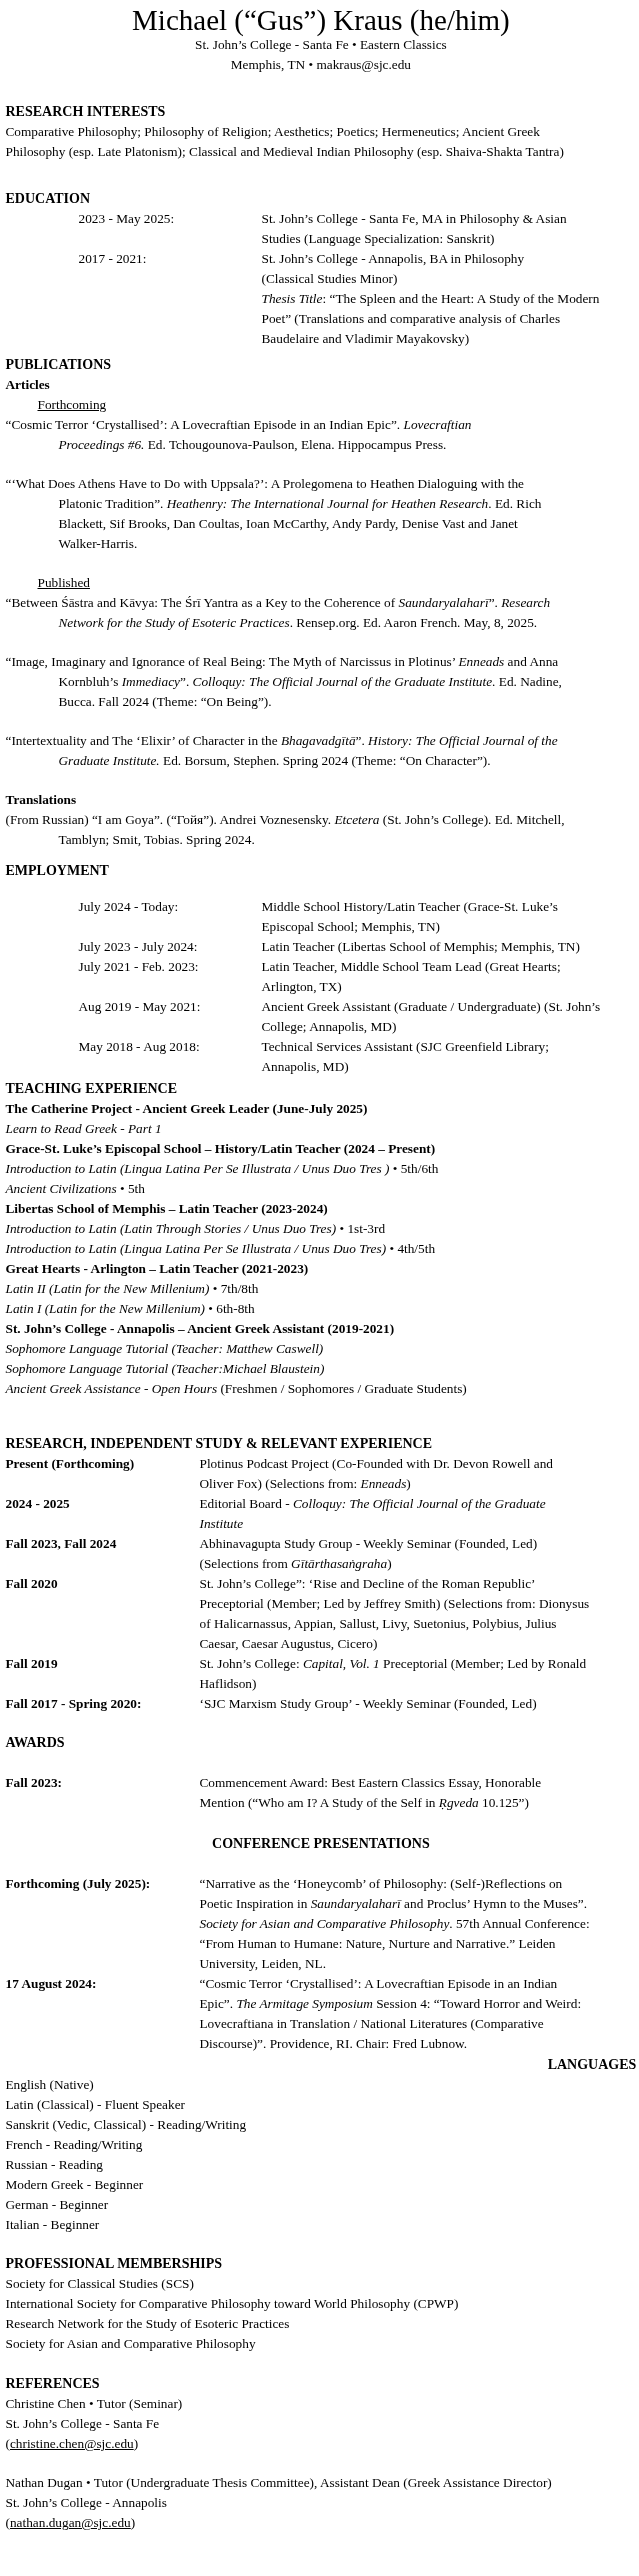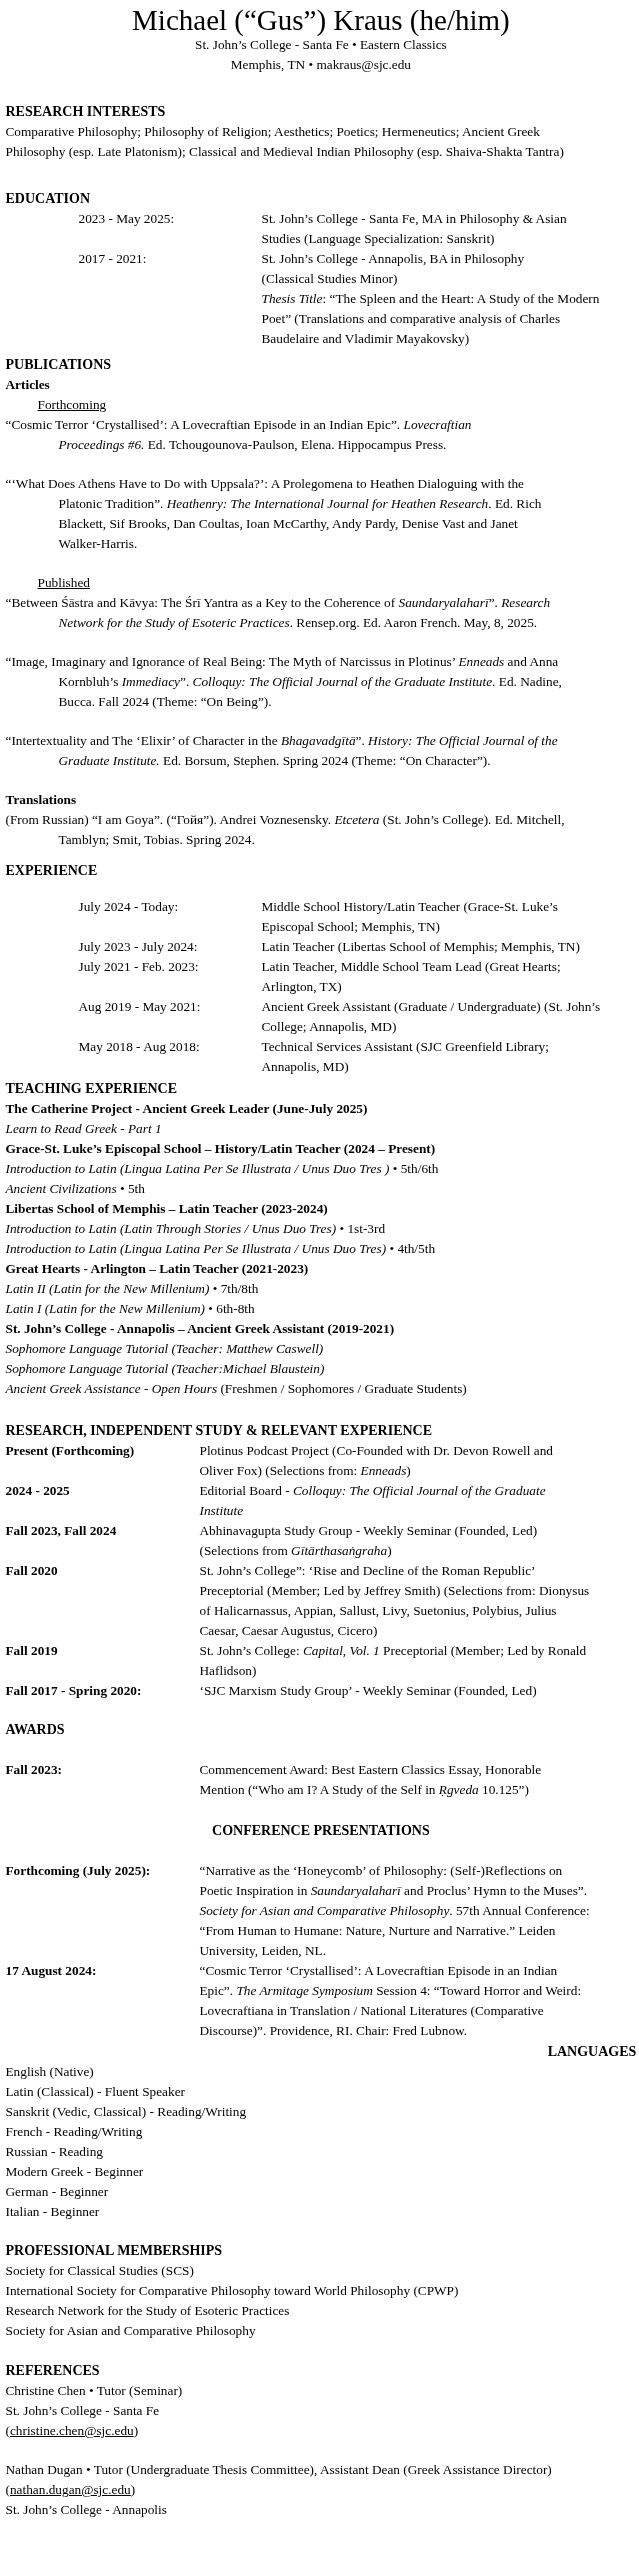--- a/index.html
+++ b/index.html
@@ -15,21 +15,21 @@
   .u{text-decoration:underline;}
   .doc-title{text-align:center;font-size:29px;line-height:29px;}
   .doc-sub{text-align:center;}
   .sec{font-weight:bold;font-size:14px;}
   .lbl-b{font-weight:bold;}
   .lbl-u{text-decoration:underline;margin-left:32px;}
   .mtA{margin-top:27.4px;}
   .mtB{margin-top:5.5px;}
   .mtC{margin-top:11px;margin-bottom:16.5px;}
   .mtD{margin-top:1.8px;}
-  .mtE{margin-top:22px;}
+  .mtE{margin-top:35px;}
   .mtF{margin-top:19px;margin-bottom:20px;}
   .mtG{margin-top:21px;margin-bottom:20px;text-align:center;}
   .mtH{margin-top:1px;text-align:right;}
   .mtI{margin-top:19px;}
   .mtJ{margin-top:20px;}
   .pub{padding-left:53px;text-indent:-53px;margin:0 0 19px 0;}
   .pub.last{margin-bottom:0;}
   .row{display:flex;}
   .row .lab{flex:none;}
   .row .desc{flex:1;}
@@ -72,21 +72,21 @@
   <div class="pub"><span>“‘What Does Athens Have to Do with Uppsala?’: A Prolegomena to Heathen Dialoguing with the</span><br><span>Platonic Tradition”. </span><span class="i">Heathenry: The International Journal for Heathen Research</span><span>. Ed. Rich</span><br><span>Blackett, Sif Brooks, Dan Coultas, Ioan McCarthy, Andy Pardy, Denise Vast and Janet</span><br><span>Walker-Harris.</span></div>
   <div class="lbl-u">Published</div>
   <div class="pub"><span>“Between Śāstra and Kāvya: The Śrī Yantra as a Key to the Coherence of </span><span class="i">Saundaryalaharī</span><span>”. </span><span class="i">Research</span><br><span class="i">Network for the Study of Esoteric Practices</span><span>. Rensep.org. Ed. Aaron French. May, 8, 2025.</span></div>
   <div class="pub"><span>“Image, Imaginary and Ignorance of Real Being: The Myth of Narcissus in Plotinus’ </span><span class="i">Enneads</span><span> and Anna</span><br><span>Kornbluh’s </span><span class="i">Immediacy</span><span>”. </span><span class="i">Colloquy: The Official Journal of the Graduate Institute</span><span>. Ed. Nadine,</span><br><span>Bucca. Fall 2024 (Theme: “On Being”).</span></div>
   <div class="pub"><span>“Intertextuality and The ‘Elixir’ of Character in the </span><span class="i">Bhagavadgītā</span><span>”. </span><span class="i">History: The Official Journal of the</span><br><span class="i">Graduate Institute.</span><span> Ed. Borsum, Stephen. Spring 2024 (Theme: “On Character”).</span></div>
   <div class="lbl-b">Translations</div>
   <div class="pub last"><span>(From Russian) “I am Goya”. (“Гойя”). Andrei Voznesensky. </span><span class="i">Etcetera</span><span> (St. John’s College). Ed. Mitchell,</span><br><span>Tamblyn; Smit, Tobias. Spring 2024.</span></div>
 </section>
 
 <section>
-  <div class="sec mtC">EXPERIENCE</div>
+  <div class="sec mtC">EMPLOYMENT</div>
   <div class="row r2">
     <div class="lab">July 2024 - Today:</div>
     <div class="desc"><span>Middle School History/Latin Teacher (Grace-St. Luke’s</span><br><span>Episcopal School; Memphis, TN)</span></div>
   </div>
   <div class="row r2">
     <div class="lab">July 2023 - July 2024:</div>
     <div class="desc"><span>Latin Teacher (Libertas School of Memphis; Memphis, TN)</span></div>
   </div>
   <div class="row r2">
     <div class="lab">July 2021 - Feb. 2023:</div>
@@ -191,17 +191,17 @@
 
 <section>
   <div class="sec mtJ">REFERENCES</div>
   <div class="ref-entry">
     <div><span>Christine Chen • Tutor (Seminar)</span></div>
     <div><span>St. John’s College - Santa Fe</span></div>
     <div><span>(</span><span class="u">christine.chen@sjc.edu</span><span>)</span></div>
   </div>
   <div class="ref-entry">
     <div><span>Nathan Dugan • Tutor (Undergraduate Thesis Committee), Assistant Dean (Greek Assistance Director)</span></div>
+    <div><span>St. John’s College - Annapolis</span></div>
     <div><span>(</span><span class="u">nathan.dugan@sjc.edu</span><span>)</span></div>
-    <div><span>St. John’s College - Annapolis</span></div>
   </div>
 </section>
 
 
 </body></html>

